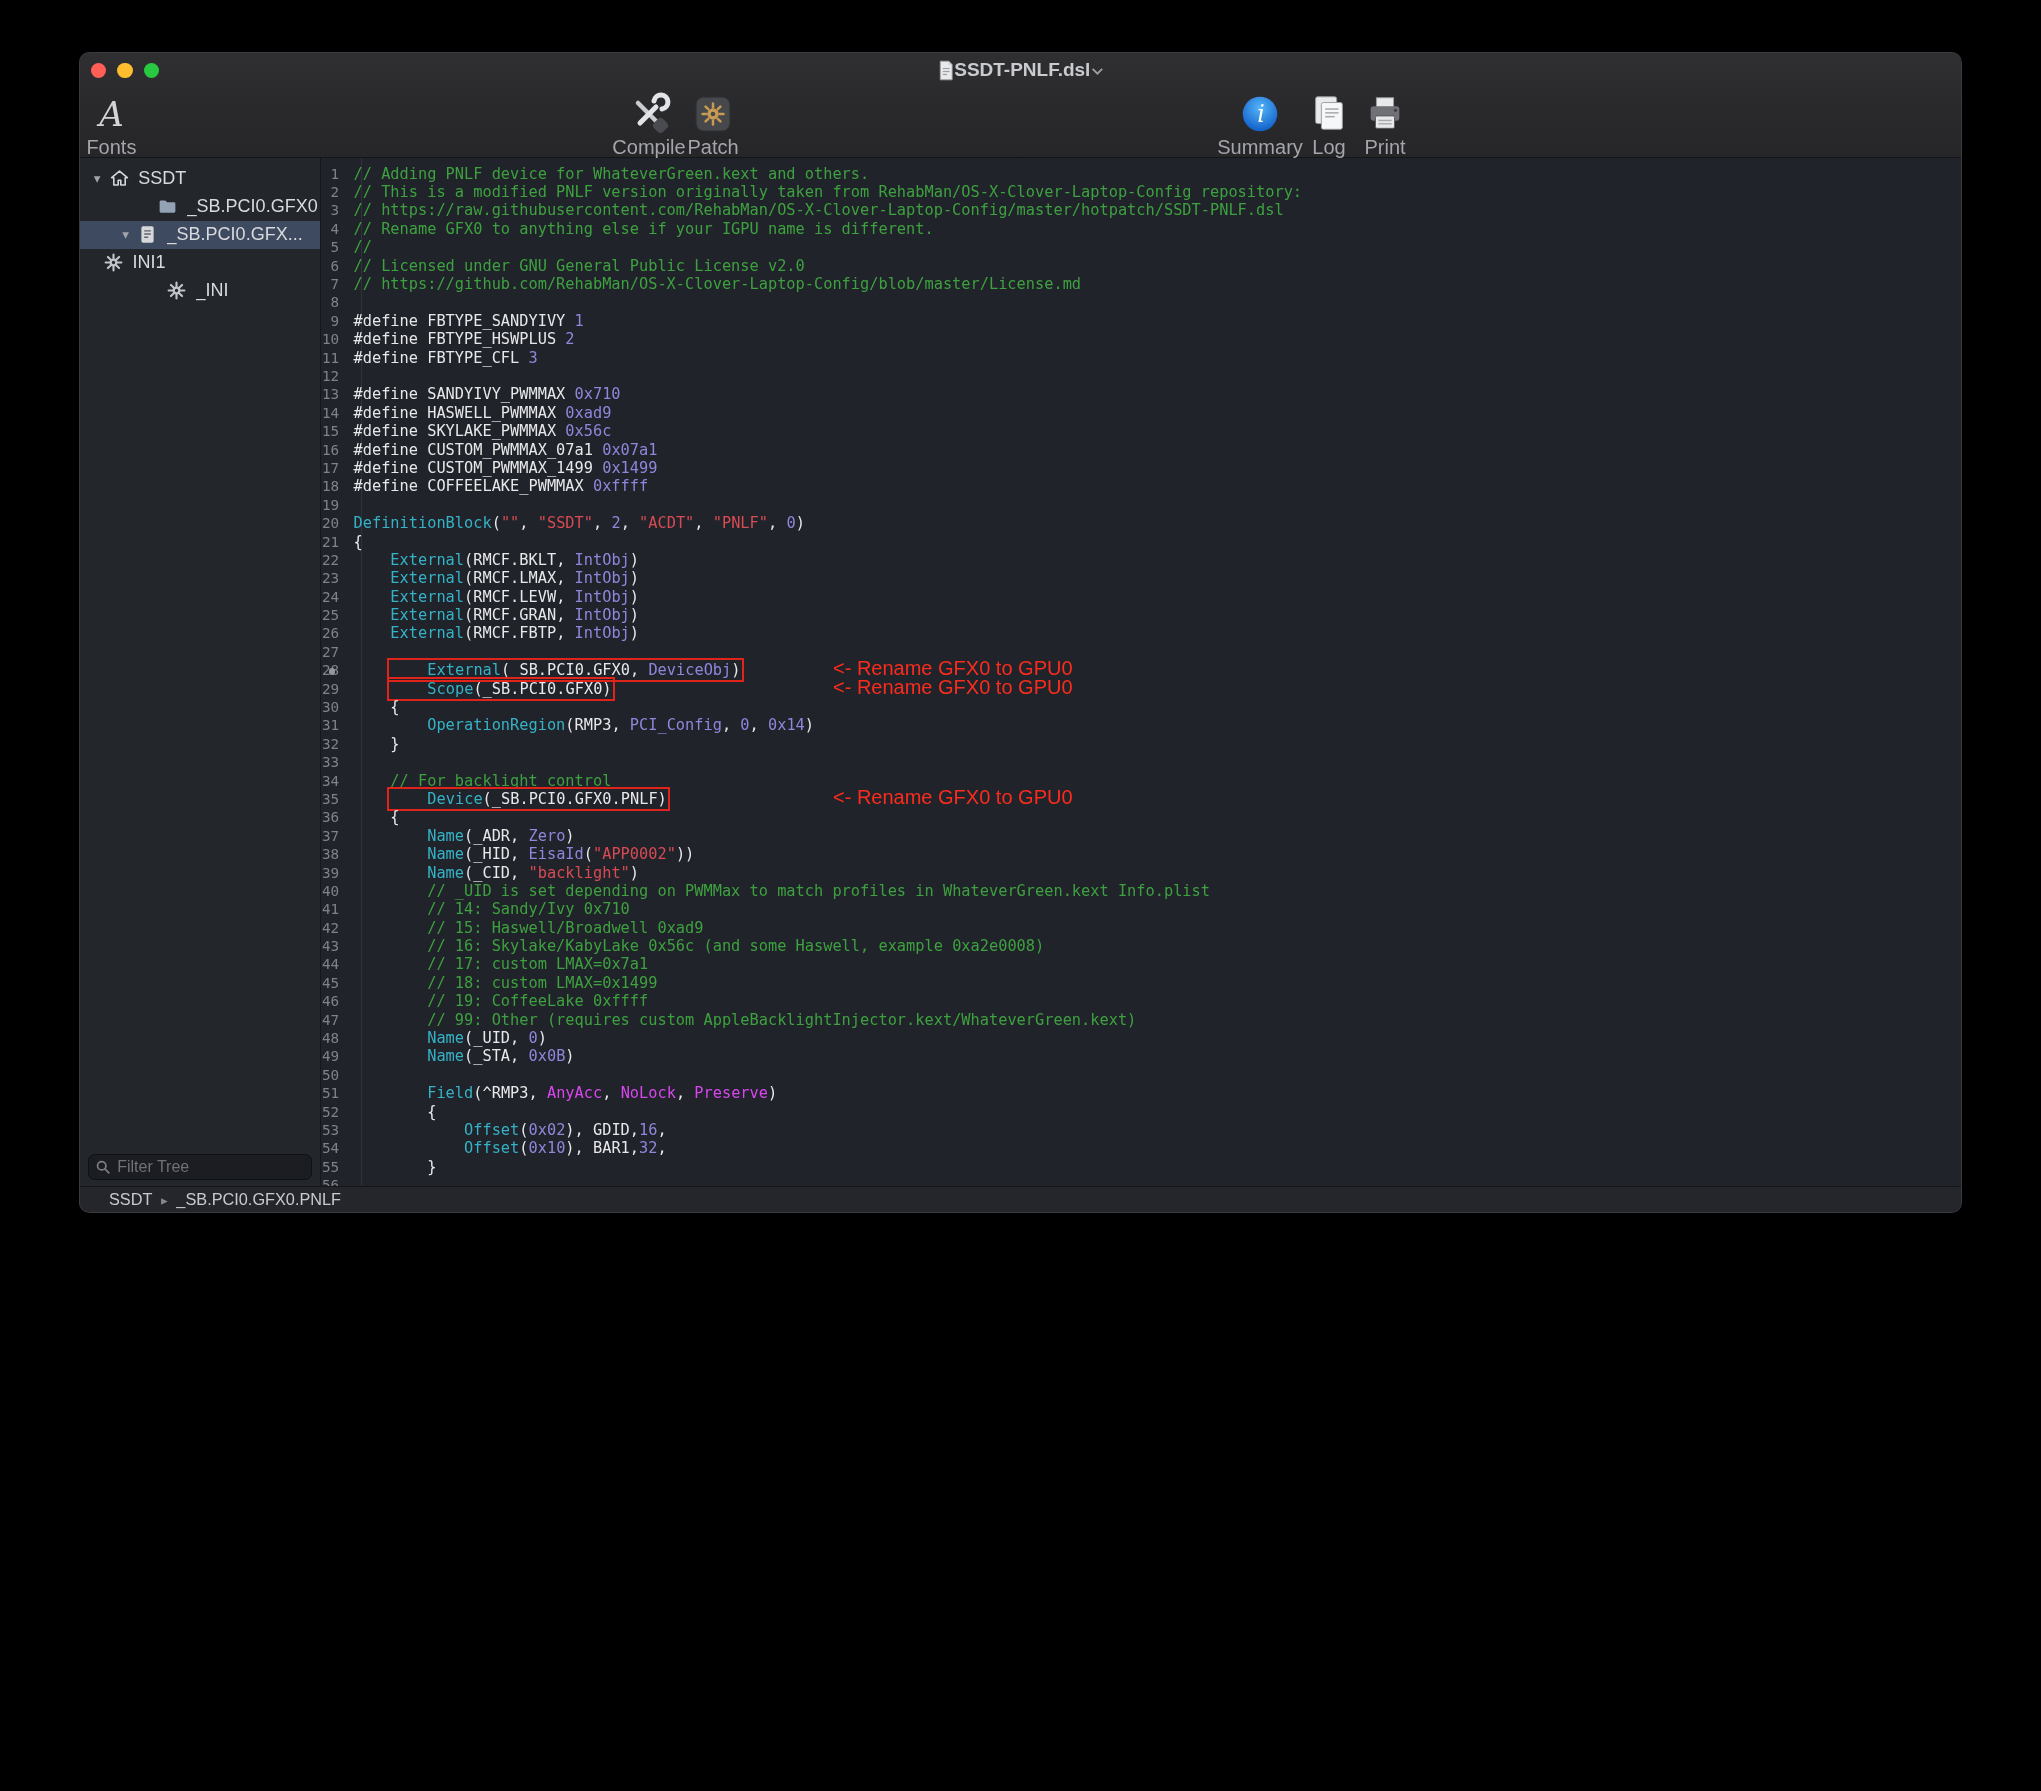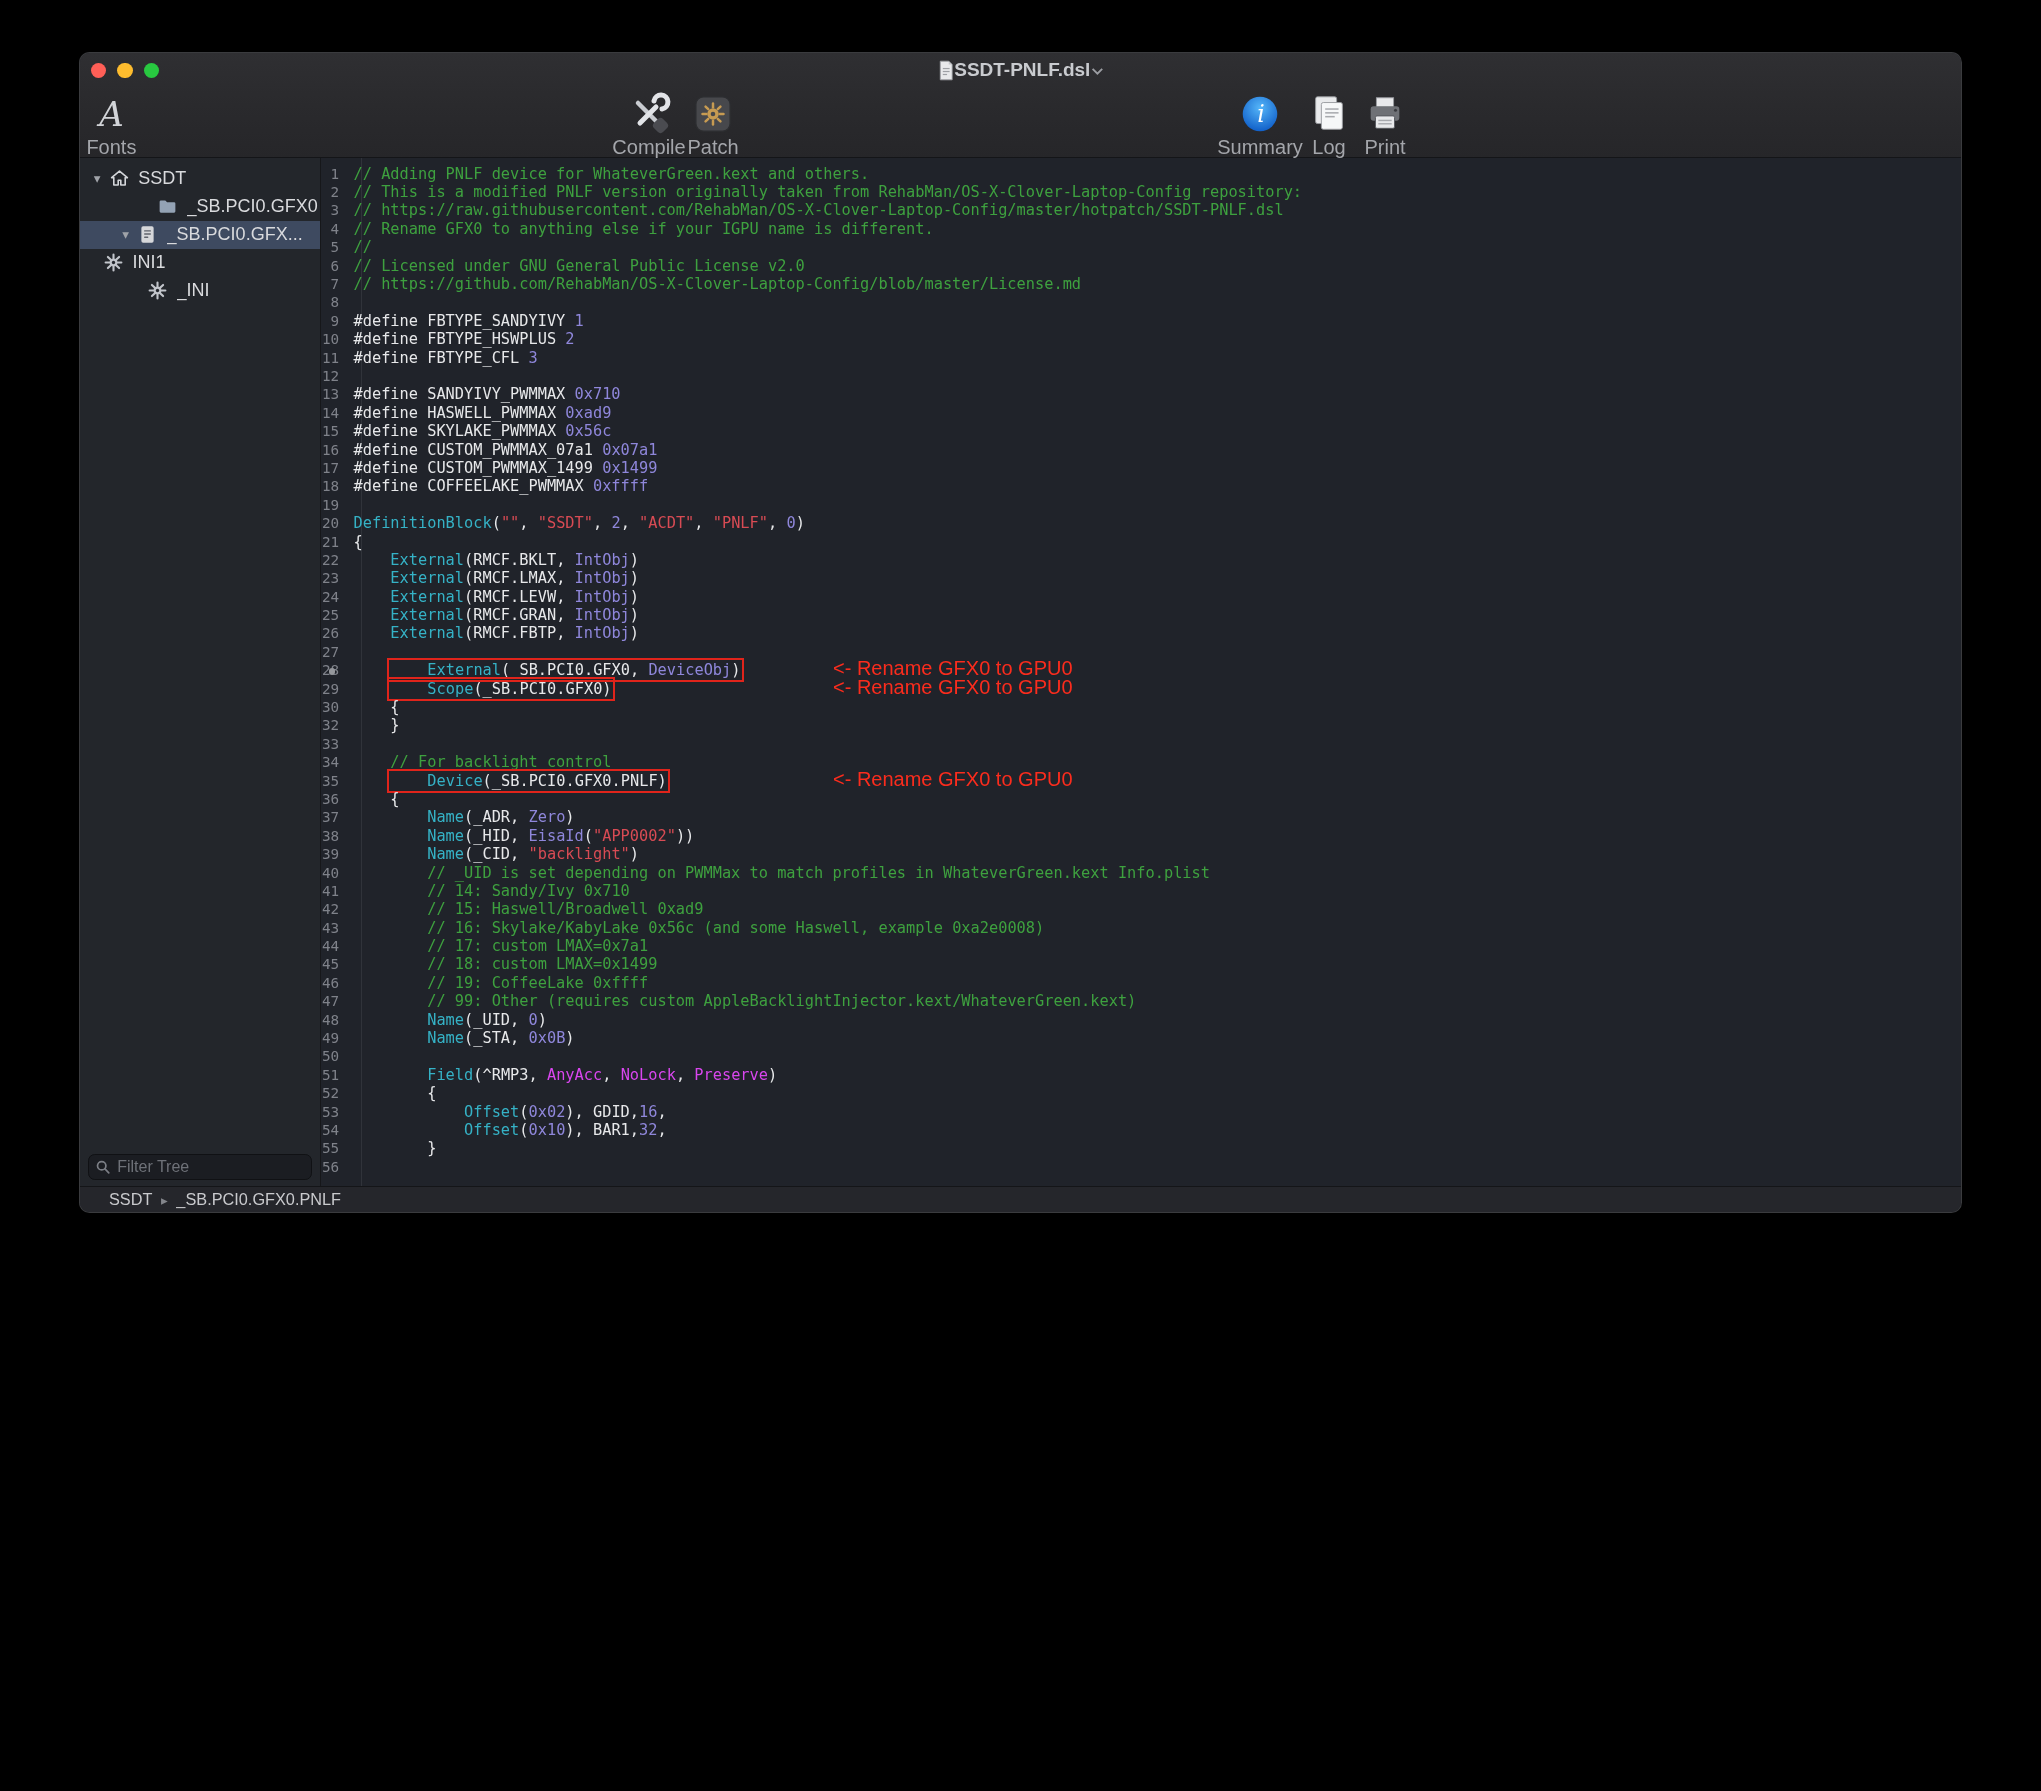--- a/index.html
+++ b/index.html
@@ -237,21 +237,21 @@
                   <line x1="15.6" y1="15.6" x2="18.4" y2="18.4"></line>
                   <line x1="5.6" y1="18.4" x2="8.4" y2="15.6"></line>
                   <line x1="15.6" y1="8.4" x2="18.4" y2="5.6"></line>
                 </g>
                 <circle cx="12" cy="12" r="4.6" fill="#c2c5cb"></circle>
                 <circle cx="12" cy="12" r="1.9" fill="#23262c"></circle>
               </svg>
             </span>
             <span class="tree-label">INI1</span>
           </div>
-          <div class="tree-row" style="padding-left: 44px;">
+          <div class="tree-row" style="padding-left: 63px;">
             <span class="tri"></span>
             <span class="tree-icon">
               <svg viewBox="0 0 24 24">
                 <g stroke="#c2c5cb" stroke-width="2.4" stroke-linecap="round">
                   <line x1="12" y1="3" x2="12" y2="7"></line>
                   <line x1="12" y1="17" x2="12" y2="21"></line>
                   <line x1="3" y1="12" x2="7" y2="12"></line>
                   <line x1="17" y1="12" x2="21" y2="12"></line>
                   <line x1="5.6" y1="5.6" x2="8.4" y2="8.4"></line>
                   <line x1="15.6" y1="15.6" x2="18.4" y2="18.4"></line>
@@ -304,20 +304,21 @@
           <div class="code-line"><span class="ln">21</span><span><span class="seg-w">{</span></span></div>
           <div class="code-line"><span class="ln">22</span><span><span class="seg-w">    </span><span class="seg-k">External</span><span class="seg-w">(RMCF.BKLT, </span><span class="seg-p">IntObj</span><span class="seg-w">)</span></span></div>
           <div class="code-line"><span class="ln">23</span><span><span class="seg-w">    </span><span class="seg-k">External</span><span class="seg-w">(RMCF.LMAX, </span><span class="seg-p">IntObj</span><span class="seg-w">)</span></span></div>
           <div class="code-line"><span class="ln">24</span><span><span class="seg-w">    </span><span class="seg-k">External</span><span class="seg-w">(RMCF.LEVW, </span><span class="seg-p">IntObj</span><span class="seg-w">)</span></span></div>
           <div class="code-line"><span class="ln">25</span><span><span class="seg-w">    </span><span class="seg-k">External</span><span class="seg-w">(RMCF.GRAN, </span><span class="seg-p">IntObj</span><span class="seg-w">)</span></span></div>
           <div class="code-line"><span class="ln">26</span><span><span class="seg-w">    </span><span class="seg-k">External</span><span class="seg-w">(RMCF.FBTP, </span><span class="seg-p">IntObj</span><span class="seg-w">)</span></span></div>
           <div class="code-line"><span class="ln">27</span><span></span></div>
           <div class="code-line"><span class="ln">28</span><span><span class="seg-w">    </span><span class="redbox"><span class="seg-k">External</span><span class="seg-w">(_SB.PCI0.GFX0, </span><span class="seg-p">DeviceObj</span><span class="seg-w">)</span></span></span><span class="gutter-dot"></span><span class="annotation">&lt;- Rename GFX0 to GPU0</span></div>
           <div class="code-line"><span class="ln">29</span><span><span class="seg-w">    </span><span class="redbox"><span class="seg-k">Scope</span><span class="seg-w">(_SB.PCI0.GFX0)</span></span></span><span class="annotation">&lt;- Rename GFX0 to GPU0</span></div>
           <div class="code-line"><span class="ln">30</span><span><span class="seg-w">    {</span></span></div>
+          <div class="code-line"><span class="ln">31</span><span><span class="seg-w">        </span><span class="seg-k">OperationRegion</span><span class="seg-w">(RMP3, </span><span class="seg-p">PCI_Config</span><span class="seg-w">, </span><span class="seg-p">0</span><span class="seg-w">, </span><span class="seg-p">0x14</span><span class="seg-w">)</span></span></div>
           <div class="code-line"><span class="ln">32</span><span><span class="seg-w">    }</span></span></div>
           <div class="code-line"><span class="ln">33</span><span></span></div>
           <div class="code-line"><span class="ln">34</span><span><span class="seg-w">    </span><span class="seg-c">// For backlight control</span></span></div>
           <div class="code-line"><span class="ln">35</span><span><span class="seg-w">    </span><span class="redbox"><span class="seg-k">Device</span><span class="seg-w">(_SB.PCI0.GFX0.PNLF)</span></span></span><span class="annotation">&lt;- Rename GFX0 to GPU0</span></div>
           <div class="code-line"><span class="ln">36</span><span><span class="seg-w">    {</span></span></div>
           <div class="code-line"><span class="ln">37</span><span><span class="seg-w">        </span><span class="seg-k">Name</span><span class="seg-w">(_ADR, </span><span class="seg-p">Zero</span><span class="seg-w">)</span></span></div>
           <div class="code-line"><span class="ln">38</span><span><span class="seg-w">        </span><span class="seg-k">Name</span><span class="seg-w">(_HID, </span><span class="seg-p">EisaId</span><span class="seg-w">(</span><span class="seg-s">"APP0002"</span><span class="seg-w">))</span></span></div>
           <div class="code-line"><span class="ln">39</span><span><span class="seg-w">        </span><span class="seg-k">Name</span><span class="seg-w">(_CID, </span><span class="seg-s">"backlight"</span><span class="seg-w">)</span></span></div>
           <div class="code-line"><span class="ln">40</span><span><span class="seg-w">        </span><span class="seg-c">// _UID is set depending on PWMMax to match profiles in WhateverGreen.kext Info.plist</span></span></div>
           <div class="code-line"><span class="ln">41</span><span><span class="seg-w">        </span><span class="seg-c">// 14: Sandy/Ivy 0x710</span></span></div>

